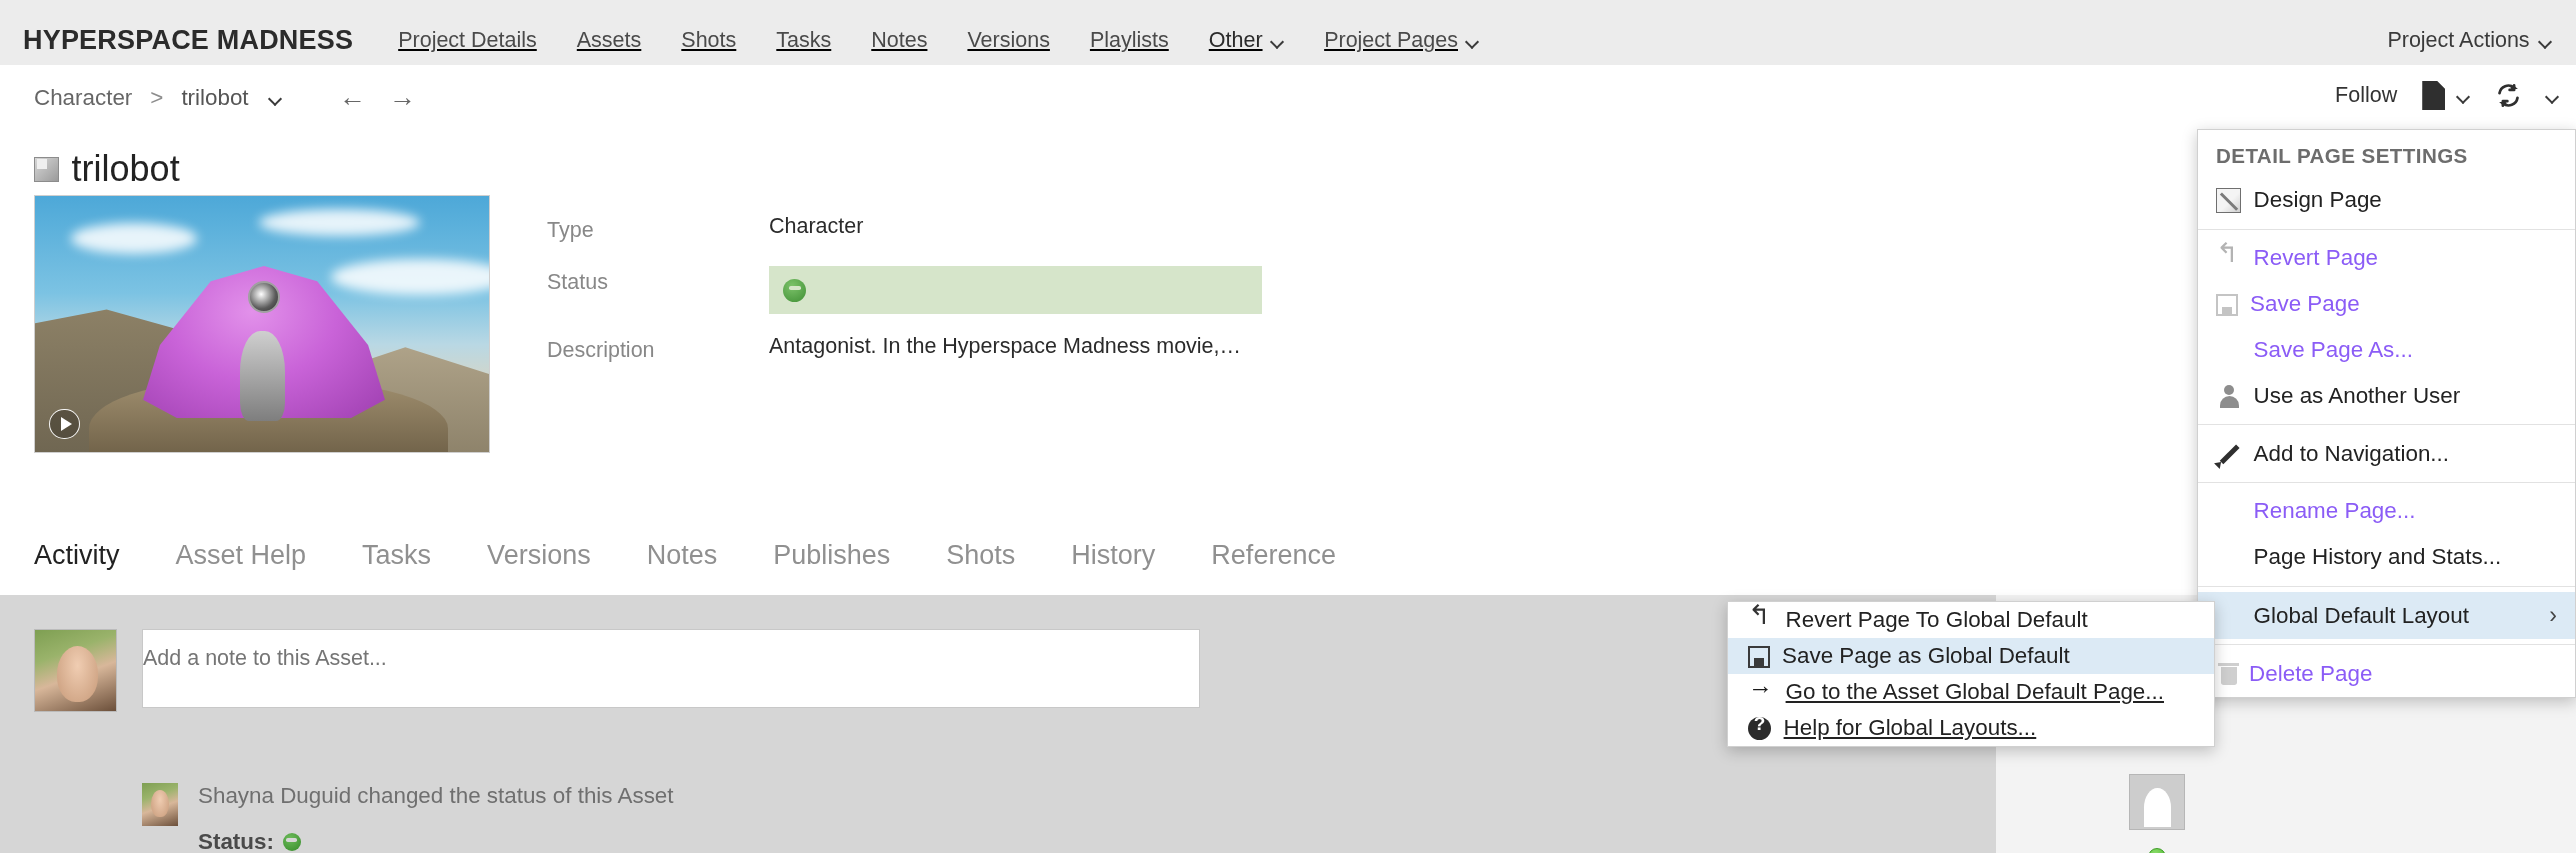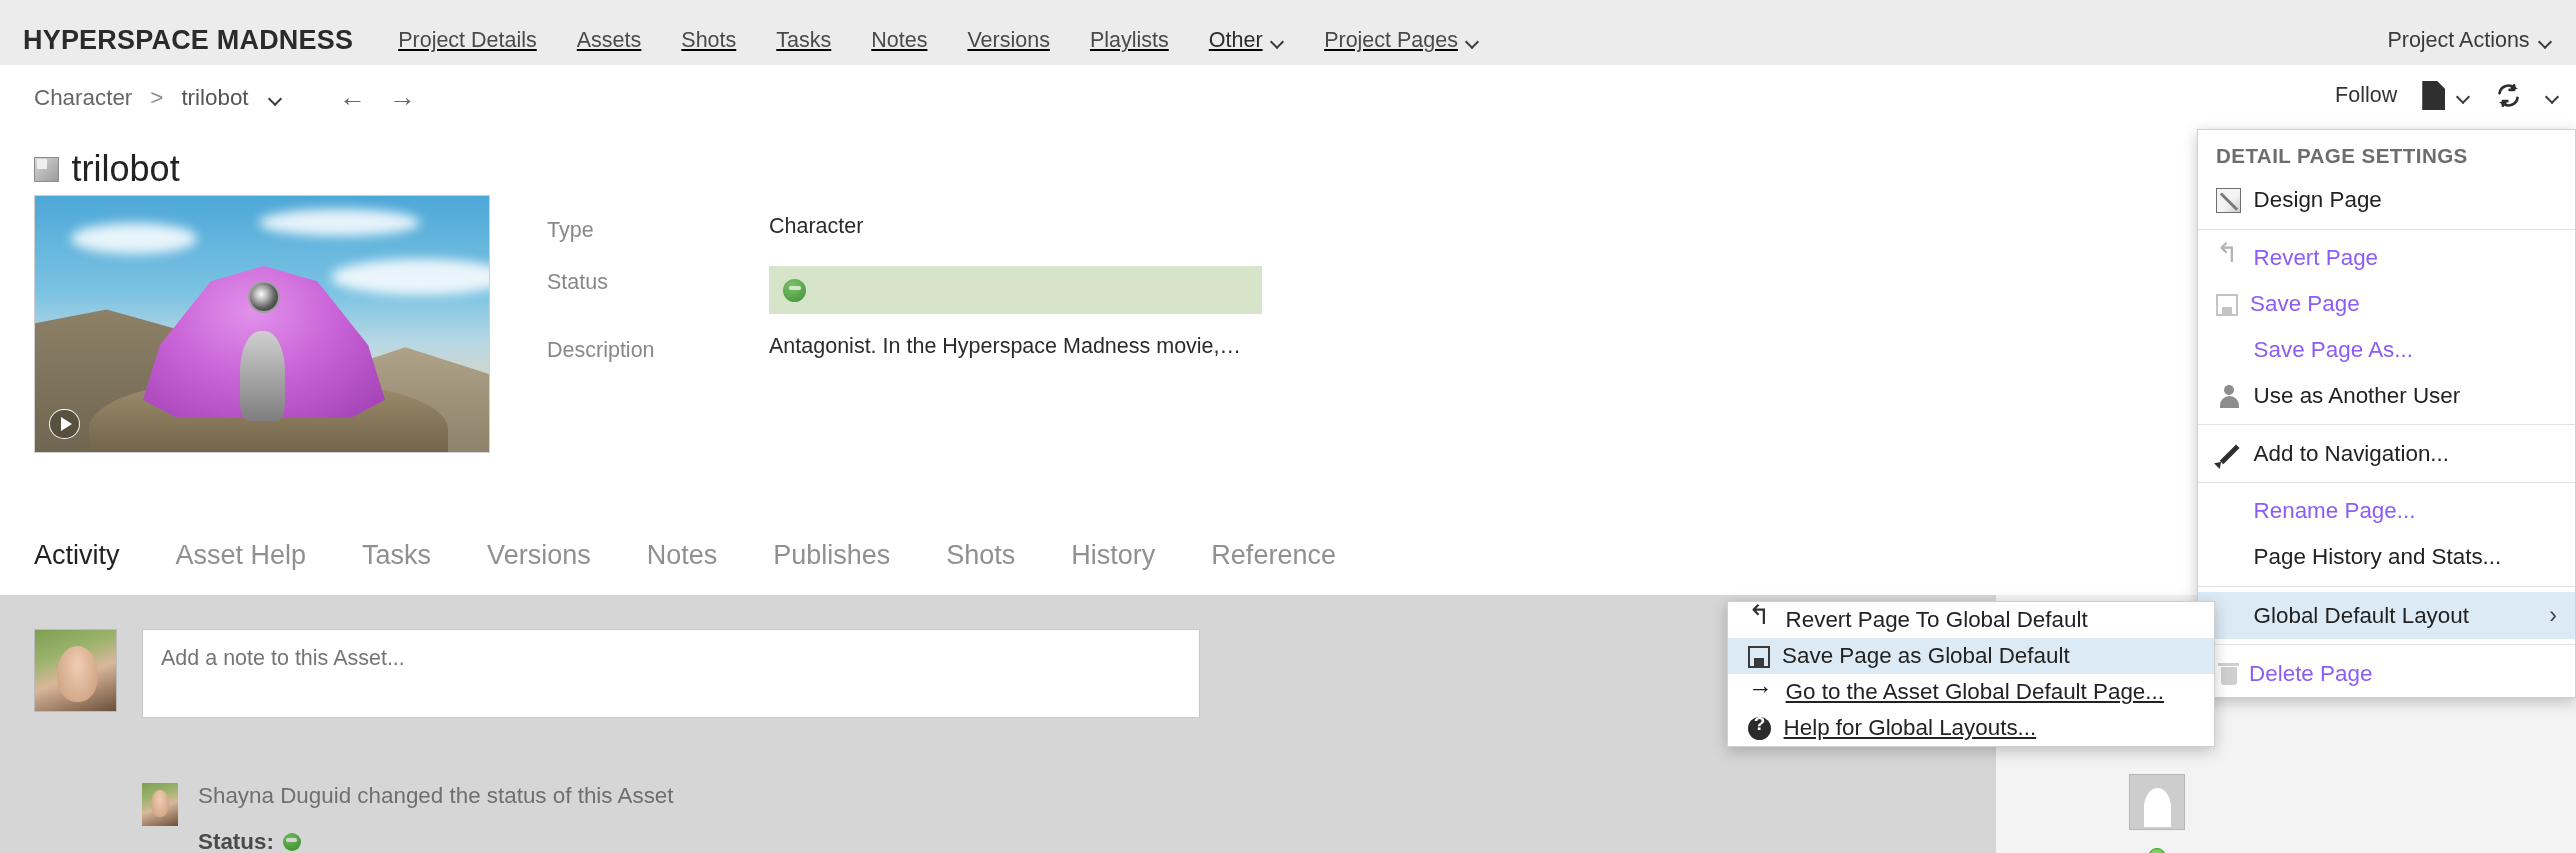--- a/index.html
+++ b/index.html
@@ -205,22 +205,22 @@
     width: 83px; height: 83px; flex: none;
     background: linear-gradient(160deg,#7e9f52 0%, #9ab36b 30%, #d8b79a 55%, #6b4f3a 100%);
     position: relative; overflow: hidden; border: 0.9px solid #bbb;
   }
   .avatar-lg::after {
     content: ""; position: absolute; left: 21.5px; top: 16px;
     width: 41px; height: 56px; border-radius: 50% 50% 45% 45%;
     background: radial-gradient(ellipse at 50% 35%, #f0cdb2, #c79a79);
   }
   #note-input {
-    width: 1058px; height: 89px; background: #fff; border: 0.9px solid #c8c8c8;
-    font-size: 21.5px; color: #9a9a9a; padding: 16px 18px;
+    width: 1058px; height: 79px; background: #fff; border: 0.9px solid #c8c8c8;
+    font-size: 21.5px; color: #9a9a9a; padding: 16px 0;
     font-family: "Liberation Sans", sans-serif;
     resize: none;
   }
   #activity-entry { position: absolute; left: 142px; top: 188px; display: flex; gap: 20px; }
   .avatar-sm {
     width: 36px; height: 43px; flex: none;
     background: linear-gradient(160deg,#7e9f52 0%, #9ab36b 30%, #d8b79a 55%, #6b4f3a 100%);
     position: relative; overflow: hidden;
   }
   .avatar-sm::after {

